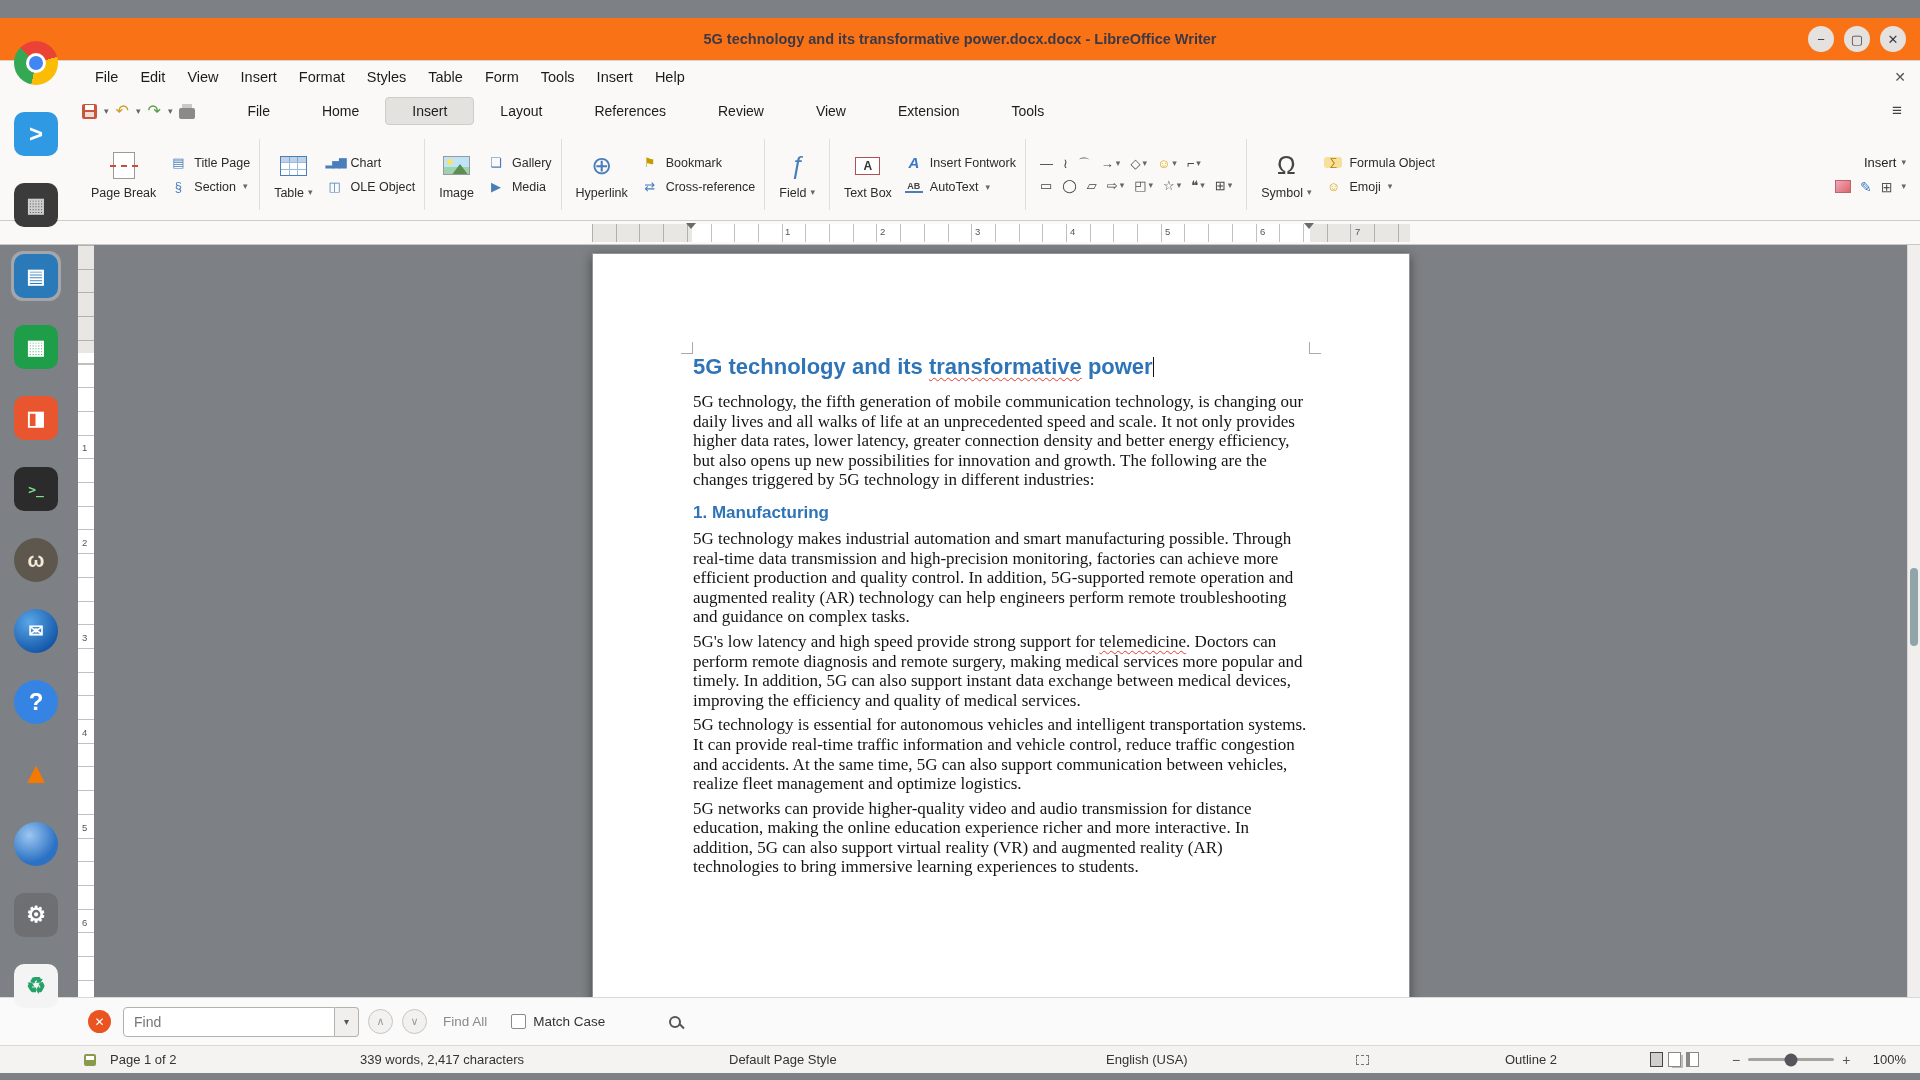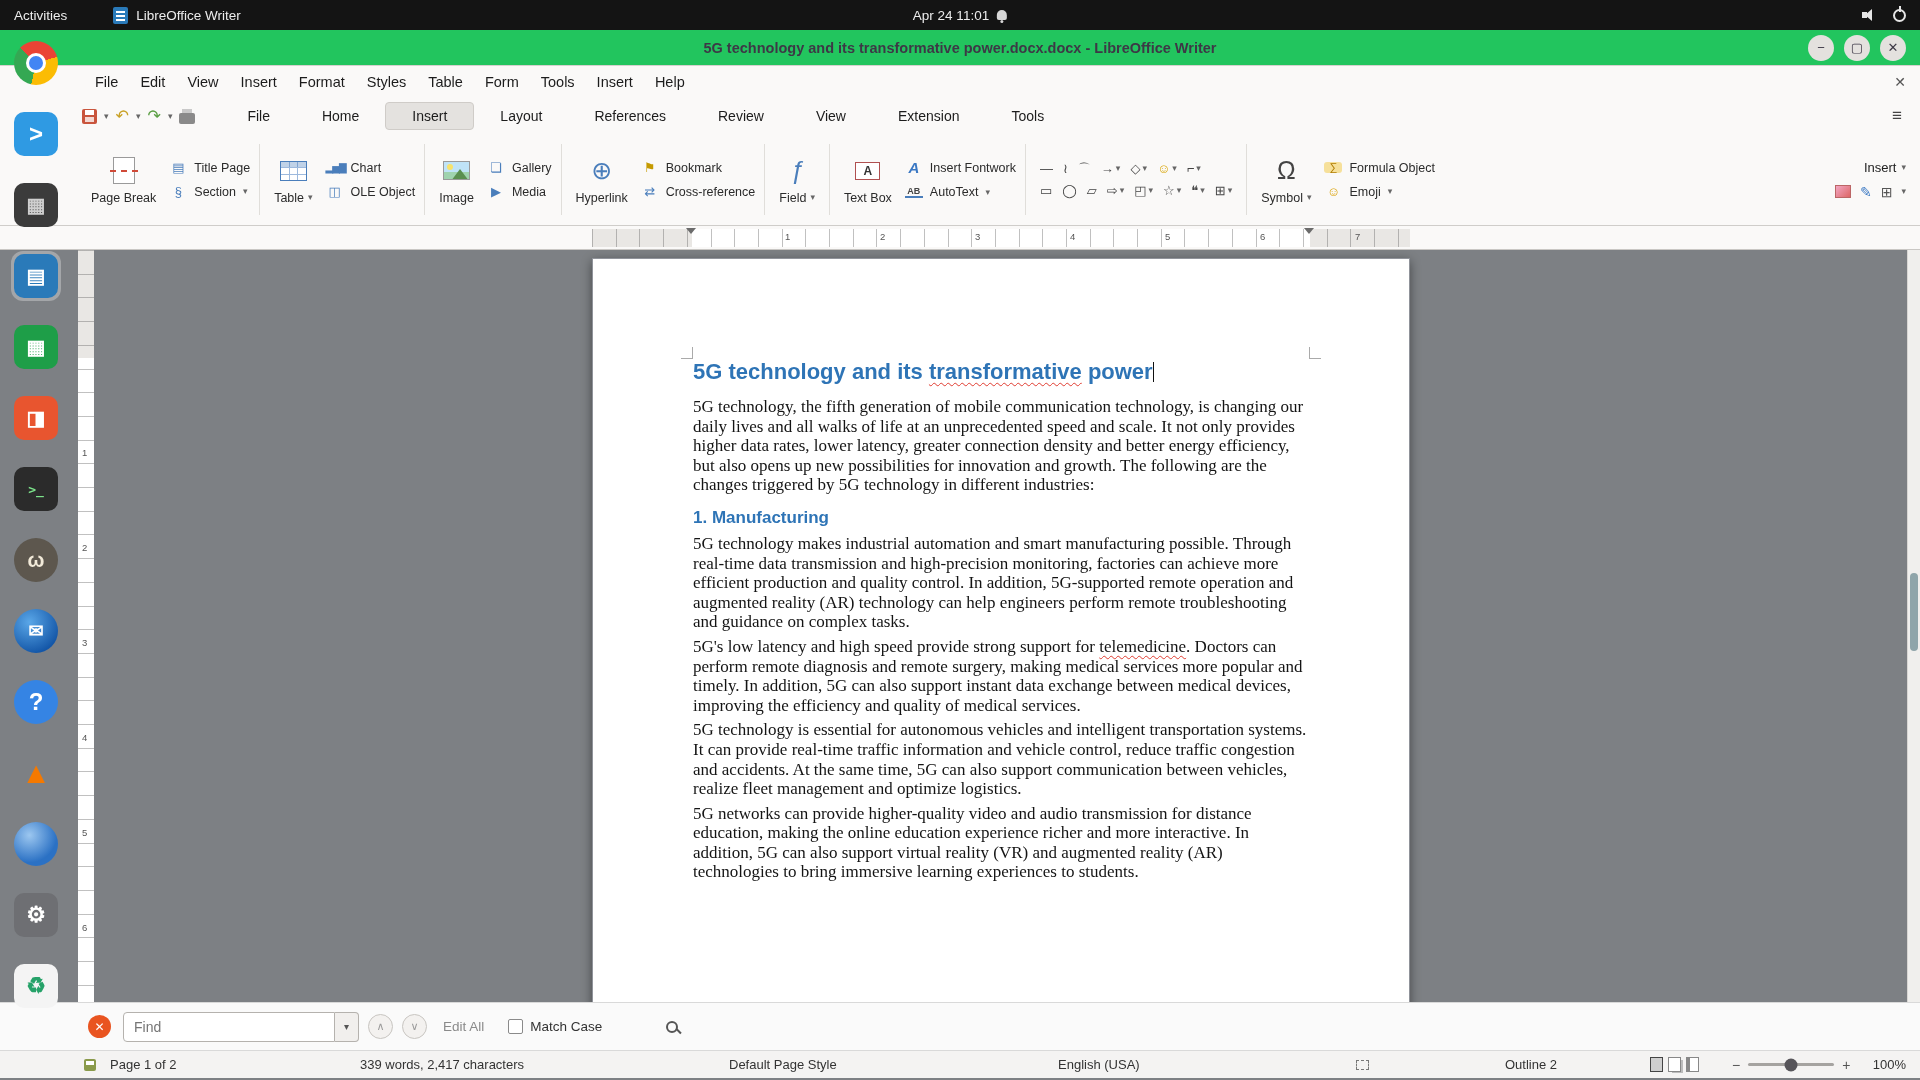--- a/index.html
+++ b/index.html
@@ -18,22 +18,22 @@
   .ic-bell{width:10px;height:10px;background:#d7d7d7;border-radius:50% 50% 2px 2px;position:relative;}
   .ic-bell::after{content:"";position:absolute;left:50%;bottom:-3px;width:3px;height:3px;border-radius:50%;background:#d7d7d7;transform:translateX(-50%);}
   .tb-right{margin-left:auto;display:flex;align-items:center;gap:16px;}
   .ic-volume{position:relative;width:15px;height:12px;}
   .ic-volume::before{content:"";position:absolute;left:0;top:3px;width:5px;height:6px;background:#e6e6e6;}
   .ic-volume::after{content:"";position:absolute;left:3px;top:0;border-top:6px solid transparent;border-bottom:6px solid transparent;border-right:7px solid #e6e6e6;}
   .ic-power{width:13px;height:13px;border:2px solid #e6e6e6;border-radius:50%;position:relative;}
   .ic-power::before{content:"";position:absolute;left:50%;top:-5px;width:2px;height:6px;background:#e6e6e6;transform:translateX(-50%);}
 
   
-  .titlebar{height:36px;background:#22c55e;border-bottom:1px solid #d6d2cf;position:relative;
-    display:flex;align-items:center;justify-content:center;}
+  .titlebar{height:43px;background:#f97316;border-bottom:1px solid #d6d2cf;position:relative;
+    display:flex;align-items:center;justify-content:center;margin-top:18px;}
   .title-text{font-size:14.5px;font-weight:700;color:#3d3846;}
   .win-btns{position:absolute;right:14px;top:0;height:100%;display:flex;align-items:center;gap:10px;}
   .win-btn{width:26px;height:26px;border-radius:50%;background:#e4e1de;color:#3d3846;
     display:flex;align-items:center;justify-content:center;font-size:13px;}
 
   
   .menubar{height:32px;background:#faf9f8;display:flex;align-items:center;padding-left:84px;}
   .menu-items{display:flex;align-items:center;height:100%;}
   .menu-item{padding:0 11px;font-size:14.5px;color:#1c1c1c;display:flex;align-items:center;height:100%;}
   .mb-close{margin-left:auto;padding:0 14px;color:#555;font-size:14px;}
@@ -173,37 +173,20 @@
   .grayapp{background:#6e6f73;font-size:22px;}
   .store{background:#f4f4f4;color:#26a269;font-size:22px;}
   .show-apps{margin-top:auto;}
   .show-apps-grid{width:34px;height:34px;background-image:radial-gradient(circle,#e6e6e6 2.2px,transparent 2.8px);background-size:12px 12px;background-position:2px 2px;}
 </style>
 </head>
 <body>
 
 <div id="screen">
 
-  <div class="topbar">
-    <div class="tb-left">
-      <span>Activities</span>
-      <span class="tb-app">
-        <span class="tb-appicon"></span>
-        <span>LibreOffice Writer</span>
-      </span>
-    </div>
-    <div class="tb-center">
-      <span>Apr 24 11:01</span>
-      <span class="ic-bell"></span>
-    </div>
-    <div class="tb-right">
-      <span class="ic-volume"></span>
-      <span class="ic-power"></span>
-    </div>
-  </div>
 
   <div class="titlebar">
     <span class="title-text">5G technology and its transformative power.docx.docx - LibreOffice Writer</span>
     <div class="win-btns">
       <span class="win-btn">−</span>
       <span class="win-btn">▢</span>
       <span class="win-btn">✕</span>
     </div>
   </div>
 
@@ -496,42 +479,42 @@
   </div>
 
   <div class="findbar">
     <span class="find-close">✕</span>
     <div class="find-input-wrap">
       <input class="find-input" placeholder="Find" style="">
       <span class="find-dd">▾</span>
     </div>
     <span class="nav-btn">∧</span>
     <span class="nav-btn">∨</span>
-    <span class="find-all">Edit All</span>
+    <span class="find-all">Find All</span>
     <div class="mc-wrap">
       <span class="checkbox"></span>
       <span class="mc-label">Match Case</span>
     </div>
     <span class="ic-magnifier"></span>
   </div>
 
   <div class="statusbar">
     <div class="sb-item" style="left:84px;">
       <span class="ic-modified"></span>
     </div>
     <div class="sb-item" style="left:110px;">
       <span>Page 1 of 2</span>
     </div>
     <div class="sb-item" style="left:360px;text-align:right;">
       <span>339 words, 2,417 characters</span>
     </div>
     <div class="sb-item" style="left:729px;">
       <span>Default Page Style</span>
     </div>
-    <div class="sb-item" style="left:1058px;">
+    <div class="sb-item" style="left:1106px;">
       <span>English (USA)</span>
     </div>
     <div class="sb-item" style="left:1356px;">
       <span class="ic-selmode"></span>
     </div>
     <div class="sb-item" style="left:1505px;">
       <span>Outline 2</span>
     </div>
     <div class="sb-item" style="left:1650px;gap:5px;">
       <span class="vl active"></span>

